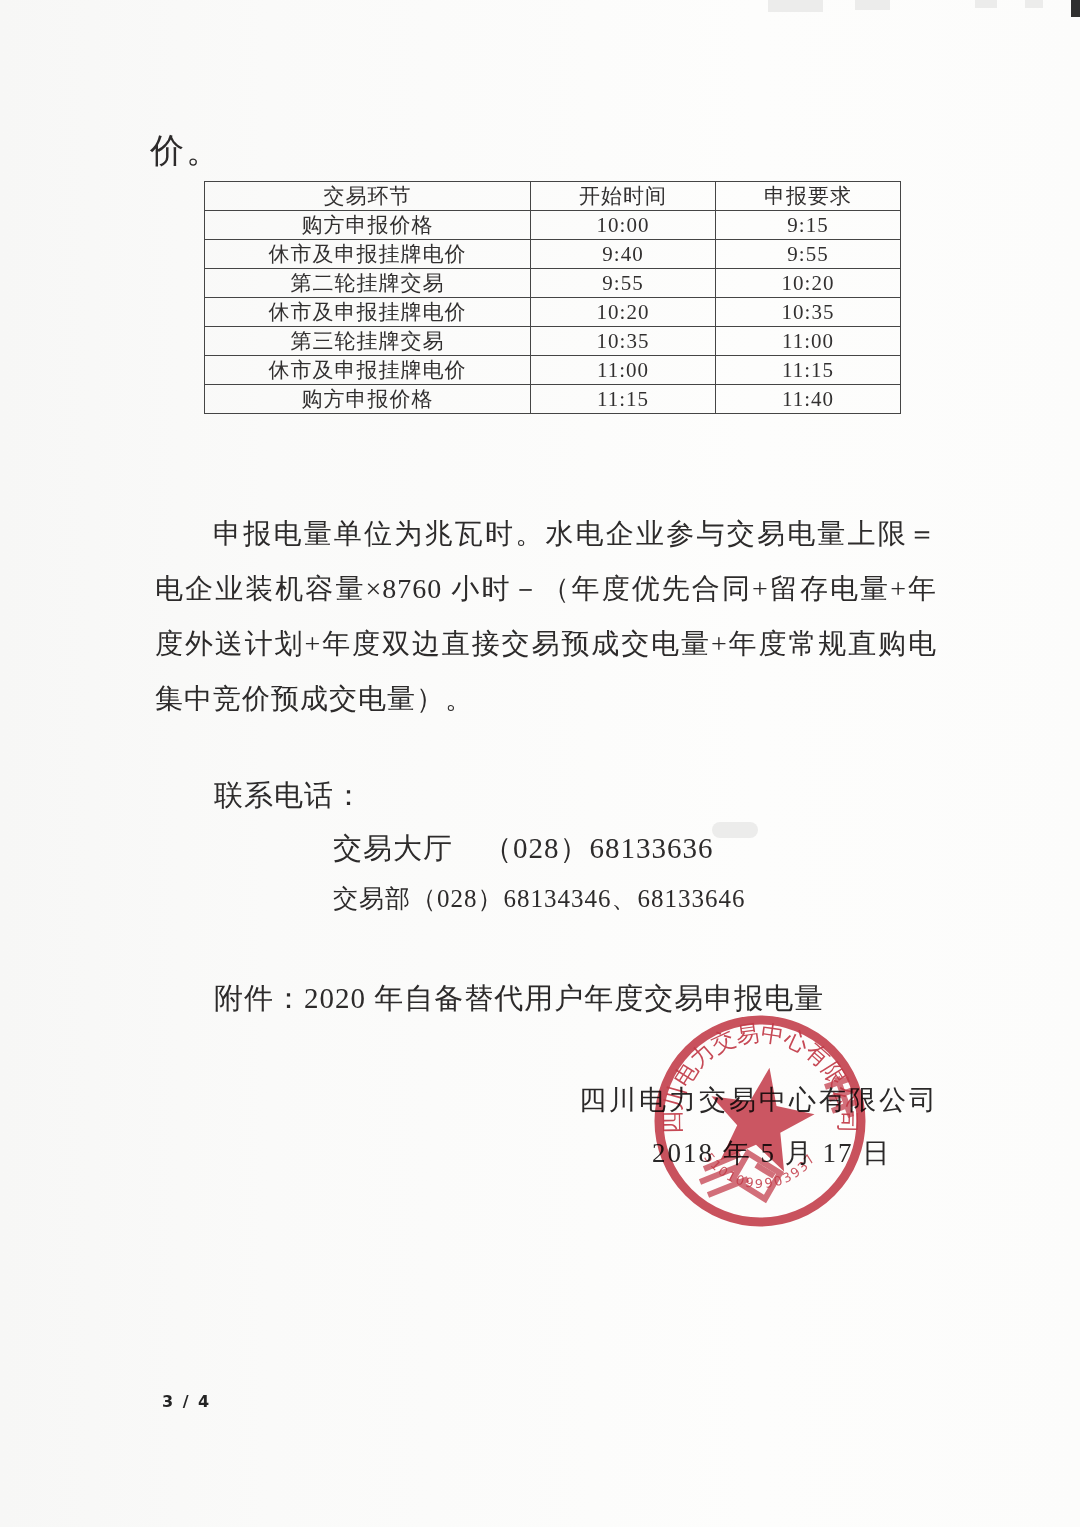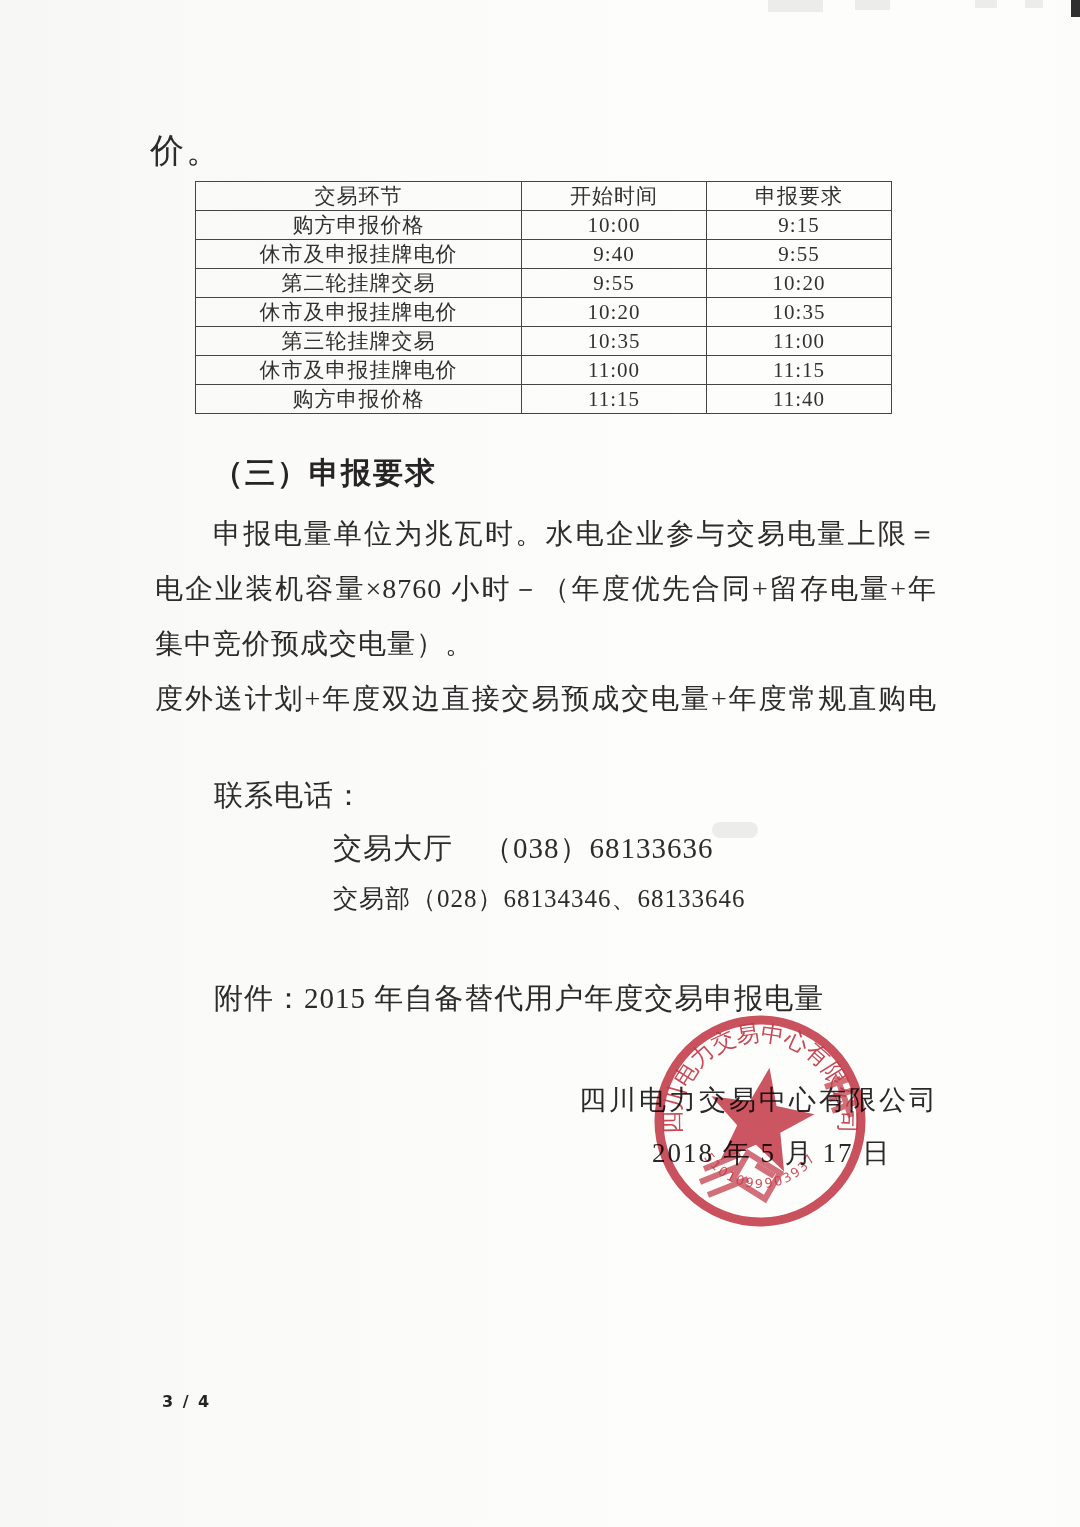--- a/index.html
+++ b/index.html
@@ -12,21 +12,21 @@
     color:#2d2b2b;
   }
   .abs{position:absolute;}
   
   .artifact-dark{background:#2f2f2f;}
   .artifact-faint{background:#ececeb;}
   
   .leading-text{left:150px;top:128px;font-size:34px;letter-spacing:2px;}
   
   .sched{left:195px;top:181px;}
-  .sched table{border-collapse:collapse;table-layout:fixed;width:696px;}
+  .sched table{border-collapse:collapse;table-layout:fixed;width:696px;margin-left:9px;}
   .sched td,.sched th{
     border:1.5px solid #454545;
     font-weight:normal;font-size:21px;text-align:center;
     height:27.6px;padding:0;color:#323030;letter-spacing:1px;
   }
   
   .sec-heading{left:213px;top:453px;font-size:30px;font-weight:bold;letter-spacing:2px;color:#262424;}
   .body-par{left:155px;top:506px;width:782px;font-size:28px;line-height:55px;letter-spacing:1px;}
   .body-par .ln{height:55px;white-space:nowrap;}
   .body-par .just{text-align:justify;text-align-last:justify;white-space:normal;overflow:hidden;}
@@ -105,34 +105,33 @@
       </tr>
       <tr>
         <td>购方申报价格</td>
         <td>11:15</td>
         <td>11:40</td>
       </tr>
     </tbody>
       </table>
   </div>
 
-  <div class="abs sec-heading">（三）申报要求</div>
 
   <div class="abs body-par">
     <div class="ln just indent">申报电量单位为兆瓦时。水电企业参与交易电量上限＝水</div>
     <div class="ln just">电企业装机容量×8760 小时－（年度优先合同+留存电量+年</div>
+    <div class="ln just">度外送计划+年度双边直接交易预成交电量+年度常规直购电</div>
     <div class="ln">集中竞价预成交电量）。</div>
-    <div class="ln just">度外送计划+年度双边直接交易预成交电量+年度常规直购电</div>
   </div>
 
   <div class="abs contact-label">联系电话：</div>
-  <div class="abs contact-hall">交易大厅　（038）68133636</div>
+  <div class="abs contact-hall">交易大厅　（028）68133636</div>
   <div class="abs contact-dept">交易部（028）68134346、68133646</div>
 
-  <div class="abs attach">附件：2015 年自备替代用户年度交易申报电量</div>
+  <div class="abs attach">附件：2020 年自备替代用户年度交易申报电量</div>
 
   <div class="abs sig-company">四川电力交易中心有限公司</div>
   <div class="abs sig-date">2018 年 5 月 17 日</div>
 
   <svg class="abs seal" width="232" height="246" viewBox="0 0 232 246">
     <circle cx="116" cy="118" r="101" fill="none" stroke="#c43a48" stroke-width="9" opacity="0.88"></circle>
 
     <polygon points="125.5,64.8 105.9,98.3 67.4,93.2 93.2,122.2 76.4,157.2 112,141.7 140.1,168.4 136.3,129.8 170.5,111.3 132.5,103" fill="#c43a48" opacity="0.85"></polygon>
 
     <path id="sealArcTop" d="M 37.2 131.9 A 80 80 0 1 1 194.8 131.9" fill="none"></path>

